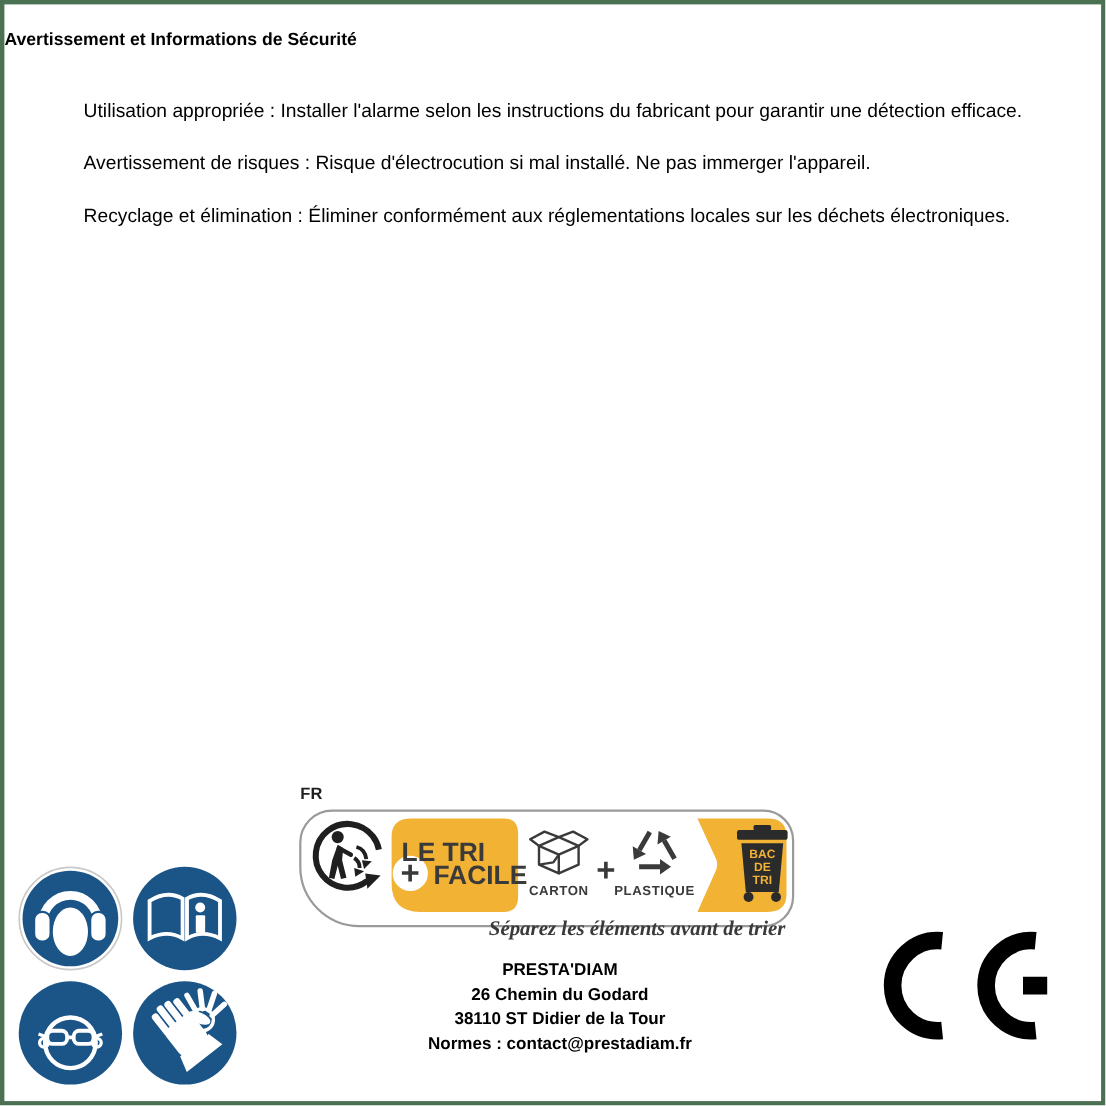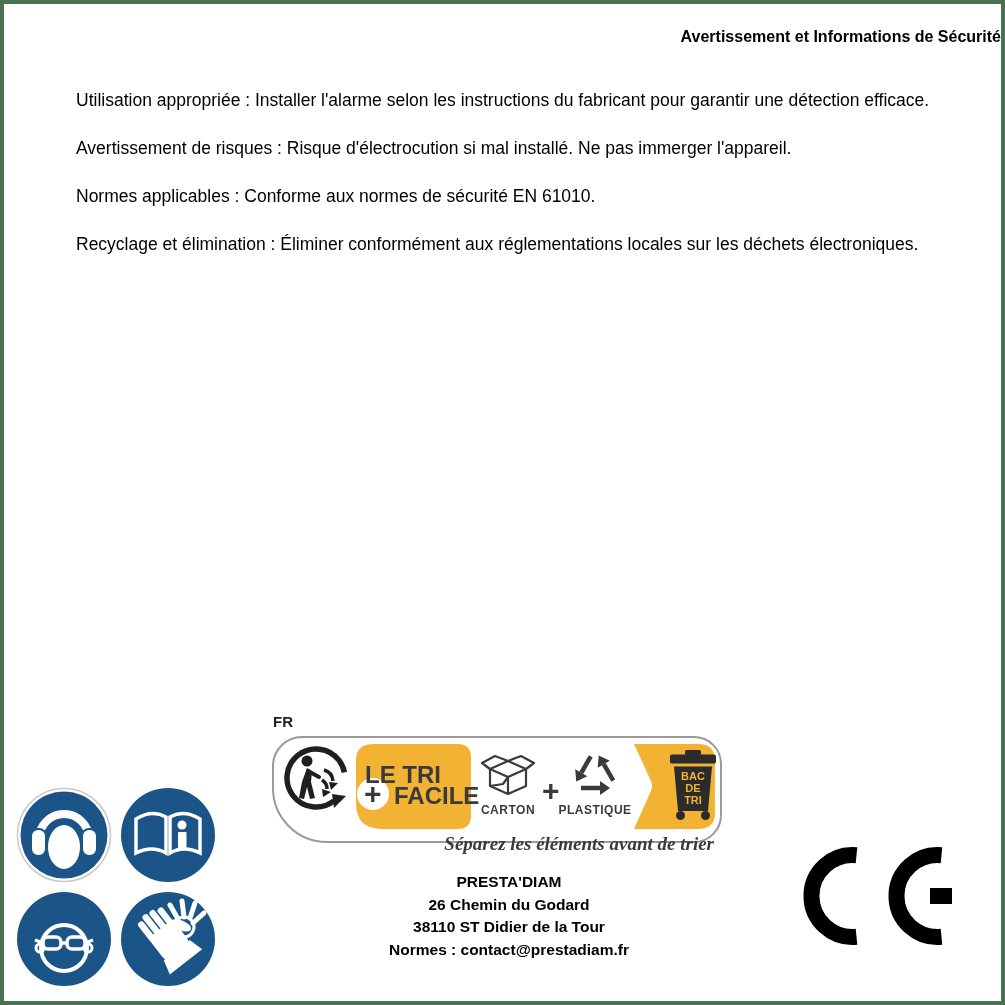--- a/index.html
+++ b/index.html
@@ -2,21 +2,21 @@
 <html><head>
 <meta charset="utf-8">
 <style>
   html,body{margin:0;padding:0;background:#fff;}
   .page{
     position:relative;width:1005px;height:1005px;box-sizing:border-box;
     border:4px solid #4a7152;background:#fff;overflow:hidden;
     font-family:"Liberation Sans", sans-serif;color:#000;
   }
   .title{
-    position:absolute;top:24px;left:0;width:100%;text-align:right;
+    position:absolute;top:24px;left:0;width:100%;text-align:left;
     font-size:16px;font-weight:bold;
   }
   .content{
     position:absolute;top:84px;left:72px;width:862px;
     font-size:17.5px;line-height:25px;
   }
   .content p{margin:0 0 23px 0;}
   .icon-grid{
     position:absolute;left:12px;top:783px;
     display:grid;grid-template-columns:96px 96px;grid-gap:8px;
@@ -45,21 +45,20 @@
 </head>
 <body>
 
 <div class="page">
 
   <div class="title">Avertissement et Informations de Sécurité</div>
 
   <div class="content">
     <p>Utilisation appropriée : Installer l'alarme selon les instructions du fabricant pour garantir une détection efficace.</p>
     <p>Avertissement de risques : Risque d'électrocution si mal installé. Ne pas immerger l'appareil.</p>
-    <p>Normes applicables : Conforme aux normes de sécurité EN 61010.</p>
     <p>Recyclage et élimination : Éliminer conformément aux réglementations locales sur les déchets électroniques.</p>
   </div>
 
   <div class="icon-grid">
 
     <svg width="96" height="96" viewBox="0 0 96 96">
       <circle cx="48" cy="48" r="46.5" fill="none" stroke="#c9c9c9" stroke-width="1.5"></circle>
       <circle cx="48" cy="48" r="43.5" fill="#1b5587"></circle>
       <ellipse cx="48" cy="60" rx="16" ry="22" fill="#fff"></ellipse>
       <path d="M23,52 A25,25 0 0 1 73,52" fill="none" stroke="#fff" stroke-width="8"></path>

